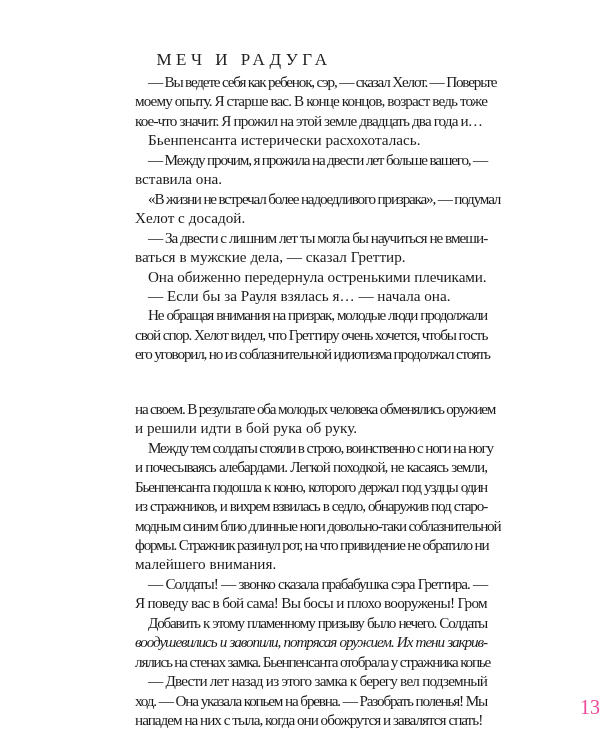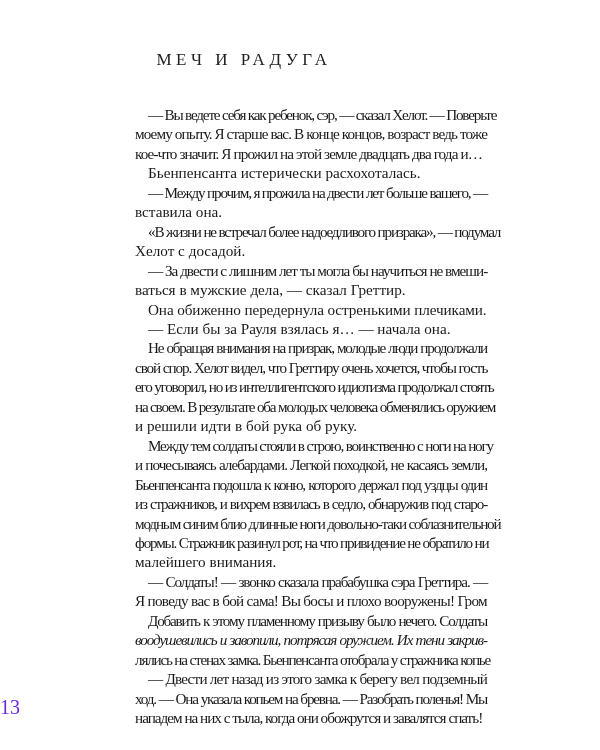--- a/index.html
+++ b/index.html
@@ -14,41 +14,41 @@
     .running-head {
       position: absolute;
       top: 50px; left: 0; width: 488px;
       text-align: center;
       font-size: 17px;
       letter-spacing: 4.5px;
       color: #222;
     }
     .text-block {
       position: absolute;
-      top: 105px;
+      top: 72px;
       left: 135px;
       width: 352px;
       font-size: 15.2px;
       line-height: 19.45px;
       text-align: justify;
     }
     .line {
       display: block;
       white-space: nowrap;
       text-align-last: justify;
       text-align: justify;
     }
     .line.indent { padding-left: 13px; }
     .line.last { text-align-last: left; }
     .page-number {
       position: absolute;
       top: 696px; left: 0; width: 600px;
-      text-align: left;
+      text-align: right;
       font-size: 20px;
-      color: #6d28d9;
+      color: #ec4899;
     }
   </style>
 </head>
 <body>
 
 <div class="running-head">МЕЧ И РАДУГА</div>
 
 <div class="text-block" id="text-block">
     <span class="line indent" style="letter-spacing: -1.2px;">— Вы ведете себя как ребенок, сэр, — сказал Хелот. — Поверьте</span>
     <span class="line" style="letter-spacing: -0.9px;">моему опыту. Я старше вас. В конце концов, возраст ведь тоже</span>
@@ -57,22 +57,22 @@
     <span class="line indent" style="letter-spacing: -1.2px;">— Между прочим, я прожила на двести лет больше вашего, —</span>
     <span class="line last">вставила она.</span>
     <span class="line indent" style="letter-spacing: -1.2px;">«В жизни не встречал более надоедливого призрака», — подумал</span>
     <span class="line last">Хелот с досадой.</span>
     <span class="line indent" style="letter-spacing: -1px;">— За двести с лишним лет ты могла бы научиться не вмеши-</span>
     <span class="line last">ваться в мужские дела, — сказал Греттир.</span>
     <span class="line indent last" style="letter-spacing: -0.1px;">Она обиженно передернула остренькими плечиками.</span>
     <span class="line indent last">— Если бы за Рауля взялась я… — начала она.</span>
     <span class="line indent" style="letter-spacing: -1.2px;">Не обращая внимания на призрак, молодые люди продолжали</span>
     <span class="line" style="letter-spacing: -1.1px;">свой спор. Хелот видел, что Греттиру очень хочется, чтобы гость</span>
-    <span class="line" style="letter-spacing: -1.2px;">его уговорил, но из интеллигентского идиотизма продолжал стоять</span>
-    <span class="line" style="letter-spacing: -1.2px;">на своем. В результате оба молодых человека обменялись оружием</span>
+    <span class="line" style="letter-spacing: -1.2px;">его уговорил, но из соблазнительной идиотизма продолжал стоять</span>
+    <span class="line" style="letter-spacing: -1.2px; margin-top: 35px;">на своем. В результате оба молодых человека обменялись оружием</span>
     <span class="line last">и решили идти в бой рука об руку.</span>
     <span class="line indent" style="letter-spacing: -1.2px;">Между тем солдаты стояли в строю, воинственно с ноги на ногу</span>
     <span class="line" style="letter-spacing: -1px;">и почесываясь алебардами. Легкой походкой, не касаясь земли,</span>
     <span class="line" style="letter-spacing: -1.2px;">Бьенпенсанта подошла к коню, которого держал под уздцы один</span>
     <span class="line" style="letter-spacing: -1.2px;">из стражников, и вихрем взвилась в седло, обнаружив под старо-</span>
     <span class="line" style="letter-spacing: -1.2px;">модным синим блио длинные ноги довольно-таки соблазнительной</span>
     <span class="line" style="letter-spacing: -1.2px;">формы. Стражник разинул рот, на что привидение не обратило ни</span>
     <span class="line last">малейшего внимания.</span>
     <span class="line indent" style="letter-spacing: -1.1px;">— Солдаты! — звонко сказала прабабушка сэра Греттира. —</span>
     <span class="line" style="letter-spacing: -0.7px;">Я поведу вас в бой сама! Вы босы и плохо вооружены! Гром</span>

